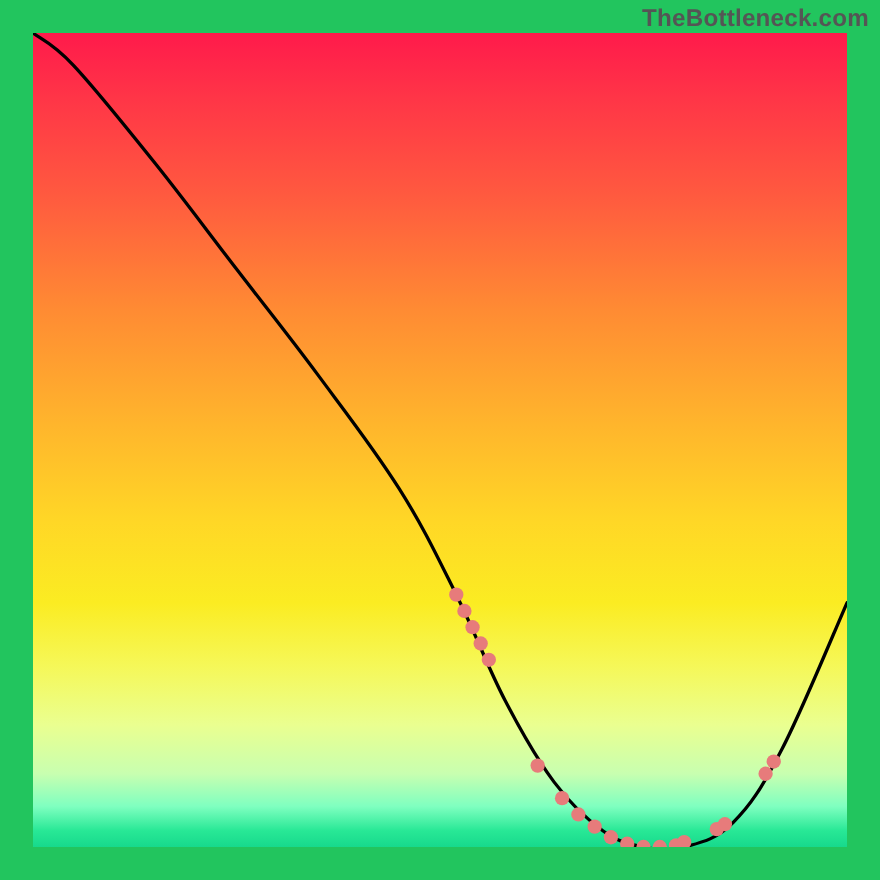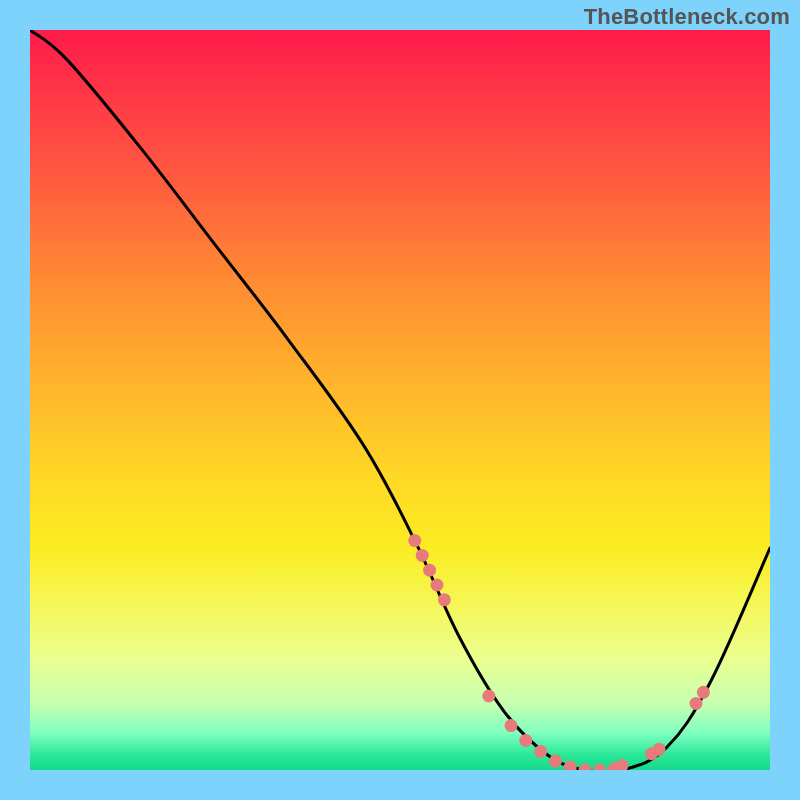--- a/index.html
+++ b/index.html
@@ -8,21 +8,21 @@
     width: 800px;
     height: 800px;
     background: #000;
     overflow: hidden;
     font-family: Arial, Helvetica, sans-serif;
   }
   .stage {
     position: relative;
     width: 800px;
     height: 800px;
-    background: #7dd3fc;
+    background: #22c55e;
   }
   .watermark {
     position: absolute;
     top: 4px;
     right: 10px;
     color: #555;
     font-size: 22px;
     font-weight: 600;
     letter-spacing: 0.2px;
     user-select: none;

